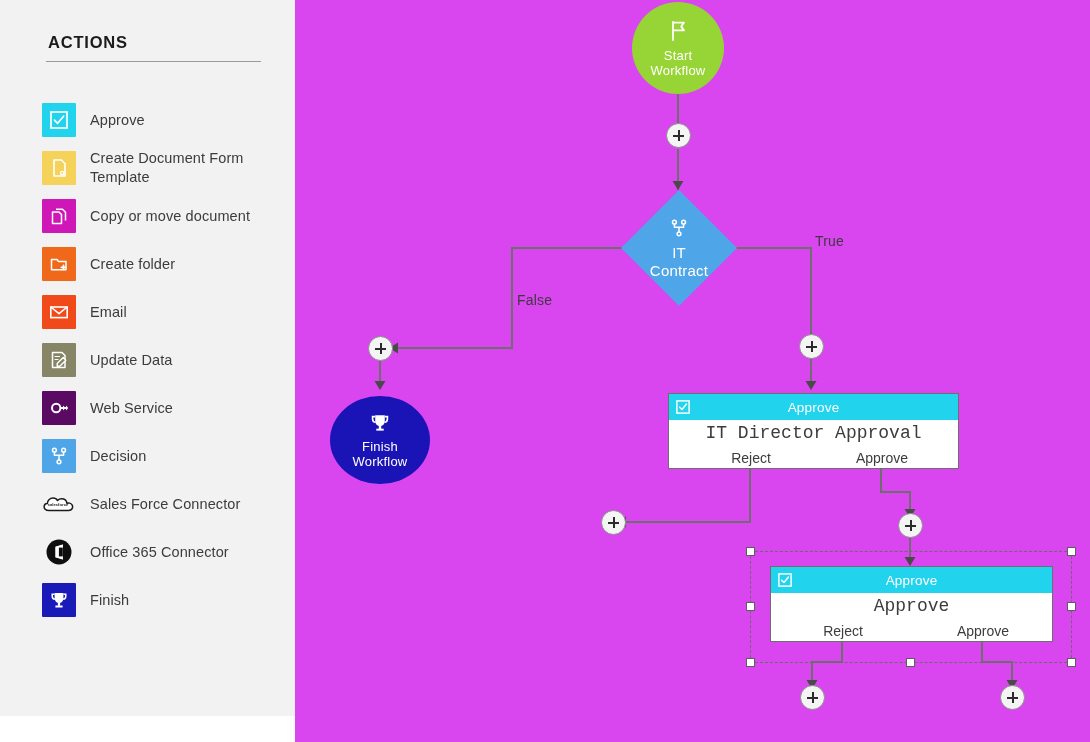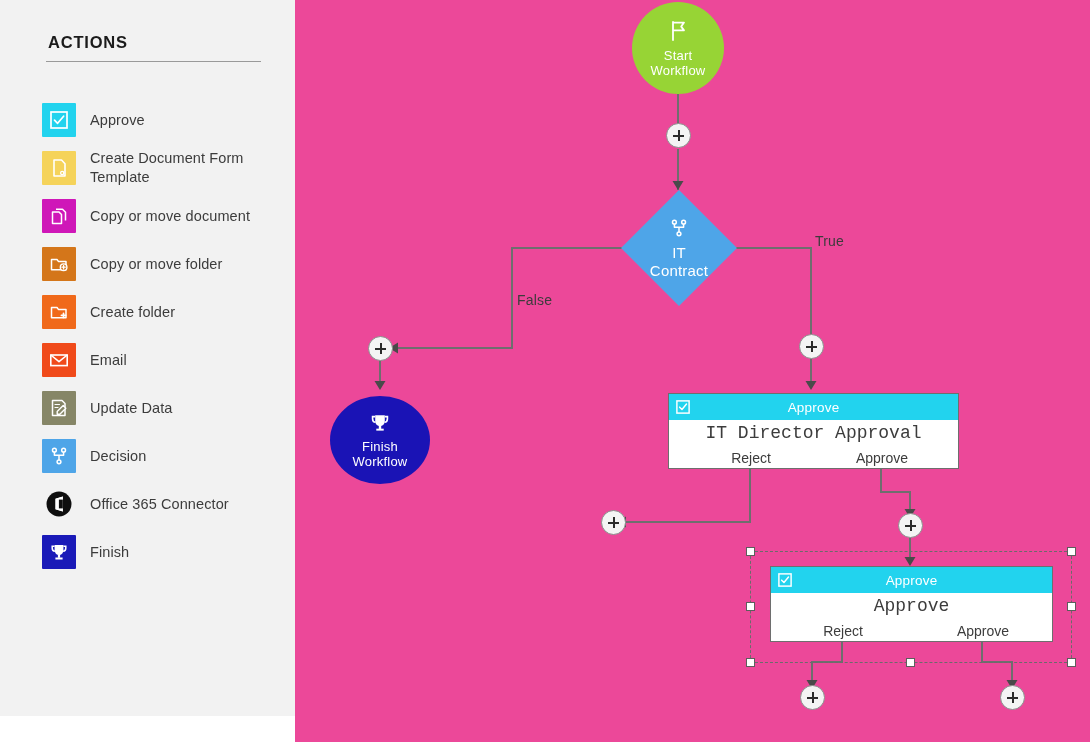--- a/index.html
+++ b/index.html
@@ -67,21 +67,21 @@
     line-height: 1.28;
     letter-spacing: 0.1px;
   }
   .action-item.two-line .action-label { font-size: 14.5px; }
 
   
   #canvas {
     position: absolute;
     left: 295px; top: 0;
     width: 795px; height: 742px;
-    background: #ec4899;
+    background: #d946ef;
   }
   #edges {
     position: absolute;
     left: 0; top: 0;
     width: 795px; height: 742px;
     pointer-events: none;
   }
 
   
   .circle-node {
@@ -286,30 +286,20 @@
       <div class="action-item">
         <span class="action-icon" style="background:#cf17b8">
           <svg width="22" height="22" viewBox="0 0 22 22">
               <path d="M4.5 7 H11 L13.5 9.5 V18.5 H4.5 Z" fill="none" stroke="#fff" stroke-width="1.5" stroke-linejoin="round"></path>
               <path d="M8 4.2 H14.5 L17.5 7.2 V15.5" fill="none" stroke="#fff" stroke-width="1.5" stroke-linejoin="round"></path>
             </svg>
         </span>
         <span class="action-label">Copy or move document</span>
       </div>
 
-      <div class="action-item">
-        <span class="action-icon" style="background:#d4761a">
-          <svg width="22" height="22" viewBox="0 0 22 22">
-              <path d="M3.5 6.5 H9 L10.4 8.4 H18 V16.8 H3.5 Z" fill="none" stroke="#fff" stroke-width="1.5" stroke-linejoin="round"></path>
-              <circle cx="15.6" cy="14.2" r="3.3" fill="#d4761a" stroke="#fff" stroke-width="1.4"></circle>
-              <path d="M13.9 14.2 H17.3 M15.6 12.5 V15.9" stroke="#fff" stroke-width="1.3" stroke-linecap="round"></path>
-            </svg>
-        </span>
-        <span class="action-label">Copy or move folder</span>
-      </div>
 
       <div class="action-item">
         <span class="action-icon" style="background:#f0691a">
           <svg width="22" height="22" viewBox="0 0 22 22">
               <path d="M3.5 6.5 H9 L10.4 8.4 H18 V16.8 H3.5 Z" fill="none" stroke="#fff" stroke-width="1.5" stroke-linejoin="round"></path>
               <path d="M13.4 14.4 H17.6 M15.5 12.3 V16.5" stroke="#fff" stroke-width="1.7" stroke-linecap="round"></path>
             </svg>
         </span>
         <span class="action-label">Create folder</span>
       </div>
@@ -328,33 +318,53 @@
         <span class="action-icon" style="background:#868667">
           <svg width="22" height="22" viewBox="0 0 22 22">
               <path d="M4.5 3.5 H14 L17 6.5 V18.5 H4.5 Z" fill="none" stroke="#fff" stroke-width="1.5" stroke-linejoin="round"></path>
               <path d="M7 7.5 H11.5 M7 10.5 H10" stroke="#fff" stroke-width="1.2" stroke-linecap="round"></path>
               <path d="M15.2 8.6 L17.8 11.2 L11.8 17.2 H9.2 V14.6 Z" fill="#868667" stroke="#fff" stroke-width="1.4" stroke-linejoin="round"></path>
             </svg>
         </span>
         <span class="action-label">Update Data</span>
       </div>
 
+      <div class="action-item">
+        <span class="action-icon" style="background:#5a0a63">
+          <svg width="22" height="22" viewBox="0 0 22 22">
+              <circle cx="8.2" cy="11" r="4.2" fill="none" stroke="#fff" stroke-width="2"></circle>
+              <path d="M12.8 11 H17.6" stroke="#fff" stroke-width="2" stroke-linecap="round"></path>
+              <path d="M15 8.6 L17.6 11 L15 13.4 Z" fill="#fff"></path>
+              <path d="M18 8.6 L20.2 11 L18 13.4 Z" fill="#fff"></path>
+            </svg>
+        </span>
+        <span class="action-label">Web Service</span>
+      </div>
 
       <div class="action-item">
         <span class="action-icon" style="background:#4ea5e8">
           <svg width="22" height="22" viewBox="0 0 22 22">
               <circle cx="6.4" cy="5.2" r="1.9" fill="none" stroke="#fff" stroke-width="1.5"></circle>
               <circle cx="15.6" cy="5.2" r="1.9" fill="none" stroke="#fff" stroke-width="1.5"></circle>
               <circle cx="11" cy="16.8" r="1.9" fill="none" stroke="#fff" stroke-width="1.5"></circle>
               <path d="M6.4 7.1 V10.2 H15.6 V7.1 M11 10.2 V14.9" fill="none" stroke="#fff" stroke-width="1.5" stroke-linejoin="round"></path>
             </svg>
         </span>
         <span class="action-label">Decision</span>
       </div>
 
+      <div class="action-item">
+        <span class="action-icon">
+          <svg width="34" height="24" viewBox="0 0 34 24">
+              <path d="M7 18.5 C3.6 18.5 1.8 16.4 2.2 14.2 C2.5 12.5 4 11.5 5.4 11.6 C5.3 8.6 7.8 6 11 6 C13 6 14.7 7 15.6 8.5 C16.6 7.4 18 6.8 19.6 6.8 C22.4 6.8 24.6 8.8 25 11.3 C25.8 10.9 26.8 10.8 27.7 11.1 C30.2 11.8 31 14.2 30.4 16 C29.8 17.8 28 18.5 26.3 18.5 Z" fill="#fff" stroke="#1b1b1b" stroke-width="1.5" stroke-linejoin="round"></path>
+              <text x="16" y="14.2" font-family="Liberation Sans, sans-serif" font-size="4.2" font-weight="bold" fill="#1b1b1b" text-anchor="middle">salesforce</text>
+            </svg>
+        </span>
+        <span class="action-label">Sales Force Connector</span>
+      </div>
 
       <div class="action-item">
         <span class="action-icon">
           <svg width="30" height="30" viewBox="0 0 30 30">
               <circle cx="15" cy="15" r="12.5" fill="#0f0f0f"></circle>
               <path d="M11.5 9.8 L18.8 7.6 V22.4 L11.5 20.2 Z" fill="#fff"></path>
               <path d="M11.5 9.8 L18.8 7.6 V22.4 L11.5 20.2 Z" fill="#fff"></path>
               <rect x="14.9" y="10.6" width="3.9" height="8.8" fill="#0f0f0f"></rect>
             </svg>
         </span>

